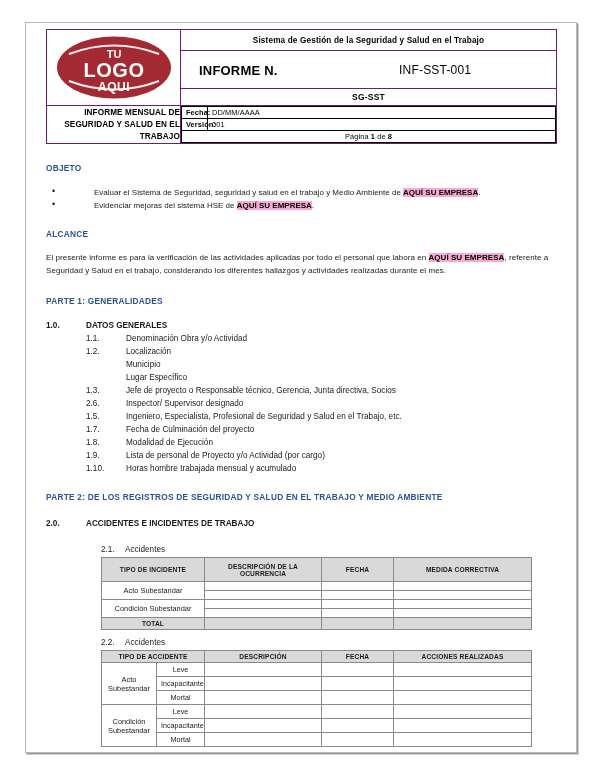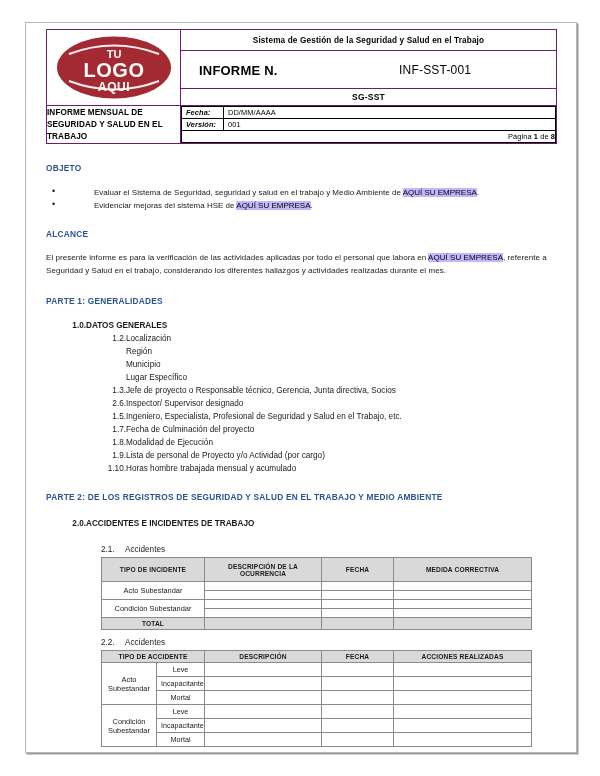--- a/index.html
+++ b/index.html
@@ -66,74 +66,74 @@
     position: absolute; left: 218px; top: 50%;
     transform: translateY(-50%);
     font-size: 12px; letter-spacing: .2px;
   }
   .hdr-sgsst {
     height: 17px;
     text-align: center;
     font-size: 8.5px; font-weight: bold; letter-spacing: .2px;
   }
   .hdr-left-title {
-    text-align: left;
+    text-align: right;
     font-size: 8.2px; font-weight: bold;
     line-height: 12px;
     letter-spacing: .1px;
     padding: 3px 4px;
   }
   table.meta { border-collapse: collapse; width: 100%; table-layout: fixed; }
   table.meta td {
     border: 1px solid #000;
     font-size: 7.4px;
     height: 12px;
     padding: 0 0 0 4px;
     vertical-align: middle;
     letter-spacing: .1px;
   }
-  table.meta td.k { width: 42px; font-weight: bold; font-style: italic; }
-  table.meta td.pag { text-align: right; padding: 0; }
+  table.meta td.k { width: 26px; font-weight: bold; }
+  table.meta td.pag { text-align: center; padding: 0; }
   table.meta td.pag b { font-weight: bold; }
 
   
   .blue-h {
     color: #2b5392;
     font-weight: bold;
     font-size: 8.3px;
     letter-spacing: .25px;
   }
   .para {
     font-size: 8px;
     color: #1a1a1a;
     line-height: 12.5px;
     letter-spacing: .05px;
   }
   .hl {
-    background: #c4b5fd;
-    font-weight: normal;
+    background: #f9a8d4;
+    font-weight: bold;
     color: #000;
   }
   ul.bl { list-style: none; margin: 0; padding: 0; }
   ul.bl li {
     position: relative;
     font-size: 8px;
     color: #1a1a1a;
     line-height: 13px;
     padding-left: 48px;
   }
   ul.bl li::before {
     content: "\2022";
     position: absolute;
     left: 6px; top: -1px;
     font-size: 9px;
   }
 
   .numrow { font-size: 8.2px; color: #1a1a1a; line-height: 13px; }
-  .numrow .n { display: inline-block; width: 40px; text-align: right; }
+  .numrow .n { display: inline-block; width: 40px; }
   .lvl1 { font-weight: bold; padding-left: 0; }
   .lvl2 { padding-left: 40px; }
   .lvl2 .n { width: 40px; }
   .lvl3 { padding-left: 80px; }
 
   
   .tbl-cap { font-size: 8.2px; color: #1a1a1a; }
   table.dt {
     border-collapse: collapse;
     table-layout: fixed;
@@ -230,22 +230,22 @@
   <div class="blue-h">ALCANCE</div>
   <div style="height:13px;"></div>
   <div class="para"><span>El presente informe es para la verificación de las actividades aplicadas por todo el personal que labora en </span><span class="hl">AQUÍ SU EMPRESA</span><span>, referente a Seguridad y Salud en el trabajo, considerando los diferentes hallazgos y actividades realizadas durante el mes.</span></div>
 
   <div style="height:19px;"></div>
   <div class="blue-h">PARTE 1: GENERALIDADES</div>
   <div style="height:13px;"></div>
 
   <div class="numrow lvl1"><span class="n">1.0.</span><span>DATOS GENERALES</span></div>
 
+  <div class="numrow lvl2"><span class="n">1.1.</span><span>Denominación Obra y/o Actividad</span></div>
   <div class="numrow lvl2"><span class="n">1.2.</span><span>Localización</span></div>
-  <div class="numrow lvl3"><span>Región</span></div>
   <div class="numrow lvl3"><span>Municipio</span></div>
   <div class="numrow lvl3"><span>Lugar Específico</span></div>
   <div class="numrow lvl2"><span class="n">1.3.</span><span>Jefe de proyecto o Responsable técnico, Gerencia, Junta directiva, Socios</span></div>
   <div class="numrow lvl2"><span class="n">2.6.</span><span>Inspector/ Supervisor designado</span></div>
   <div class="numrow lvl2"><span class="n">1.5.</span><span>Ingeniero, Especialista, Profesional de Seguridad y Salud en el Trabajo, etc.</span></div>
   <div class="numrow lvl2"><span class="n">1.7.</span><span>Fecha de Culminación del proyecto</span></div>
   <div class="numrow lvl2"><span class="n">1.8.</span><span>Modalidad de Ejecución</span></div>
   <div class="numrow lvl2"><span class="n">1.9.</span><span>Lista de personal de Proyecto y/o Actividad (por cargo)</span></div>
   <div class="numrow lvl2"><span class="n">1.10.</span><span>Horas hombre trabajada mensual y acumulado</span></div>
 

